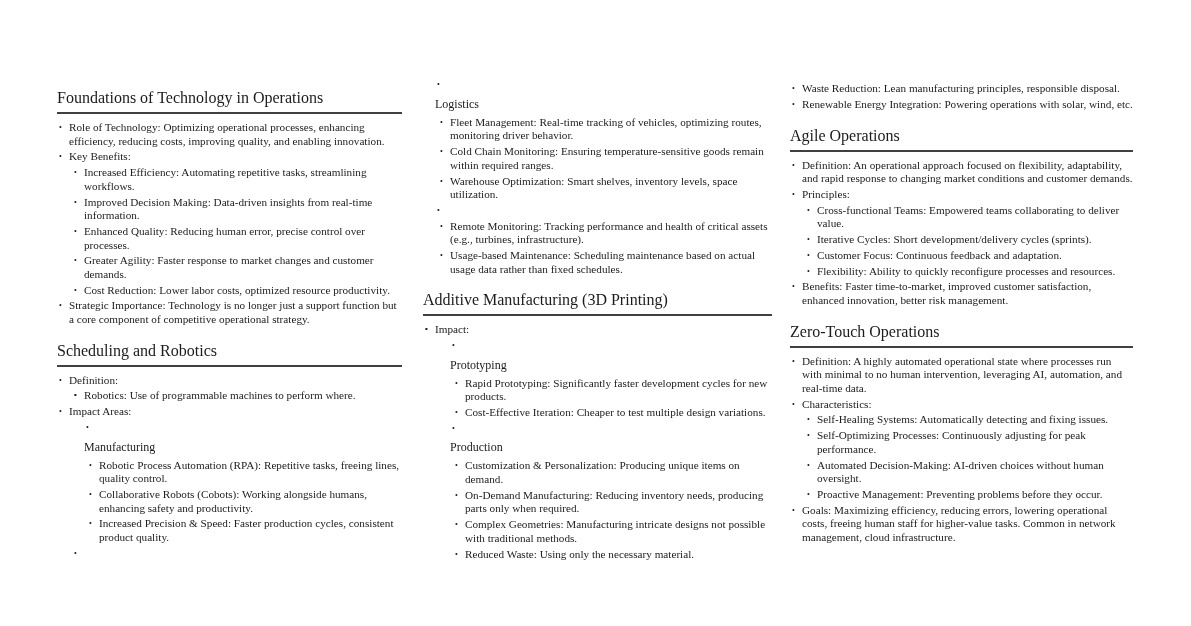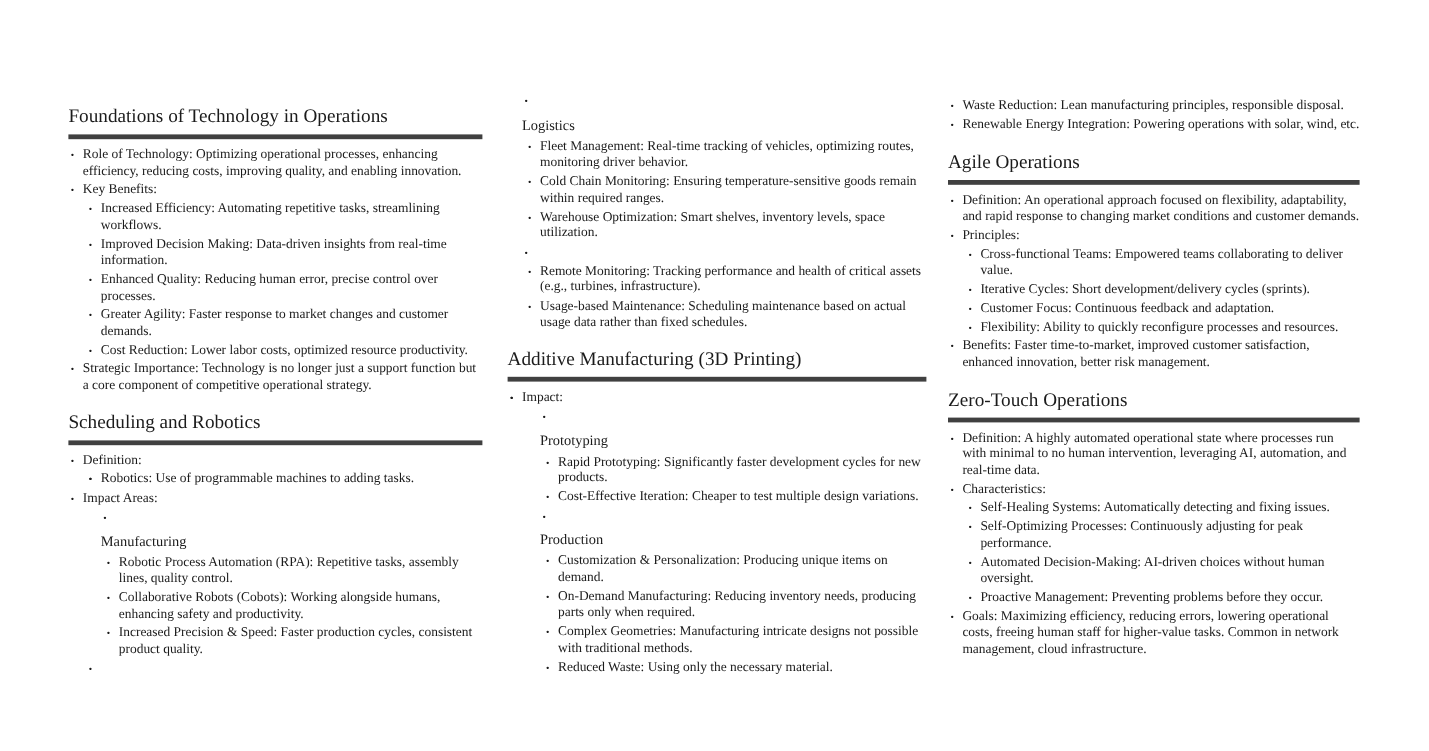--- a/index.html
+++ b/index.html
@@ -13,21 +13,21 @@
   }
   .col{position:absolute;top:0;}
   .col-1{left:57px;top:88px;width:345px;}
   .col-2{left:423px;top:76px;width:349px;}
   .col-3{left:790px;top:80px;width:343px;}
 
   .heading{
     font-size:16px;
     line-height:19px;
     padding-bottom:5px;
-    border-bottom:4px solid #404040;
+    border-bottom:2px solid #404040;
     margin:14px 0 7px 0;
   }
   .col > .heading:first-child{margin-top:0;}
 
   ul.doc-list{list-style:none;margin:0;padding:0;font-size:11.2px;line-height:13.6px;}
   ul.doc-list ul{list-style:none;margin:0 0 0 3px;padding:0;}
   .indent-1{margin-left:15px;}
 
   li.doc-item{position:relative;padding-left:12px;margin:2.2px 0;}
   .marker{
@@ -59,30 +59,30 @@
             <li class="doc-item"><span class="marker">•</span><span class="item-text">Enhanced Quality: Reducing human error, precise control over processes.</span></li>
             <li class="doc-item"><span class="marker">•</span><span class="item-text">Greater Agility: Faster response to market changes and customer demands.</span></li>
             <li class="doc-item"><span class="marker">•</span><span class="item-text">Cost Reduction: Lower labor costs, optimized resource productivity.</span></li>
           </ul></li>
         <li class="doc-item"><span class="marker">•</span><span class="item-text">Strategic Importance: Technology is no longer just a support function but a core component of competitive operational strategy.</span></li>
       </ul>
       <div class="heading">Scheduling and Robotics</div>
       <ul class="doc-list">
         <li class="doc-item"><span class="marker">•</span><span class="item-text">Definition:</span><ul class="doc-list">
             <li class="doc-item"><span class="marker">•</span></li>
-            <li class="doc-item"><span class="marker">•</span><span class="item-text">Robotics: Use of programmable machines to adding tasks.</span></li>
+            <li class="doc-item"><span class="marker">•</span><span class="item-text">Robotics: Use of programmable machines to perform where.</span></li>
           </ul></li>
         <li class="doc-item"><span class="marker">•</span><span class="item-text">Impact Areas:</span><ul class="doc-list">
             <li class="doc-item">
               <div class="bullet-line">
                 <span class="marker">•</span>
               </div>
               <div class="group-title">Manufacturing</div>
               <ul class="doc-list">
-                <li class="doc-item"><span class="marker">•</span><span class="item-text">Robotic Process Automation (RPA): Repetitive tasks, assembly lines, quality control.</span></li>
+                <li class="doc-item"><span class="marker">•</span><span class="item-text">Robotic Process Automation (RPA): Repetitive tasks, freeing lines, quality control.</span></li>
                 <li class="doc-item"><span class="marker">•</span><span class="item-text">Collaborative Robots (Cobots): Working alongside humans, enhancing safety and productivity.</span></li>
                 <li class="doc-item"><span class="marker">•</span><span class="item-text">Increased Precision &amp; Speed: Faster production cycles, consistent product quality.</span></li>
               </ul>
             </li>
             <li class="doc-item"><span class="marker">•</span><span class="item-text"></span></li>
           </ul></li>
       </ul>
     </div>
   <div class="col col-2">
       <ul class="doc-list indent-1">

